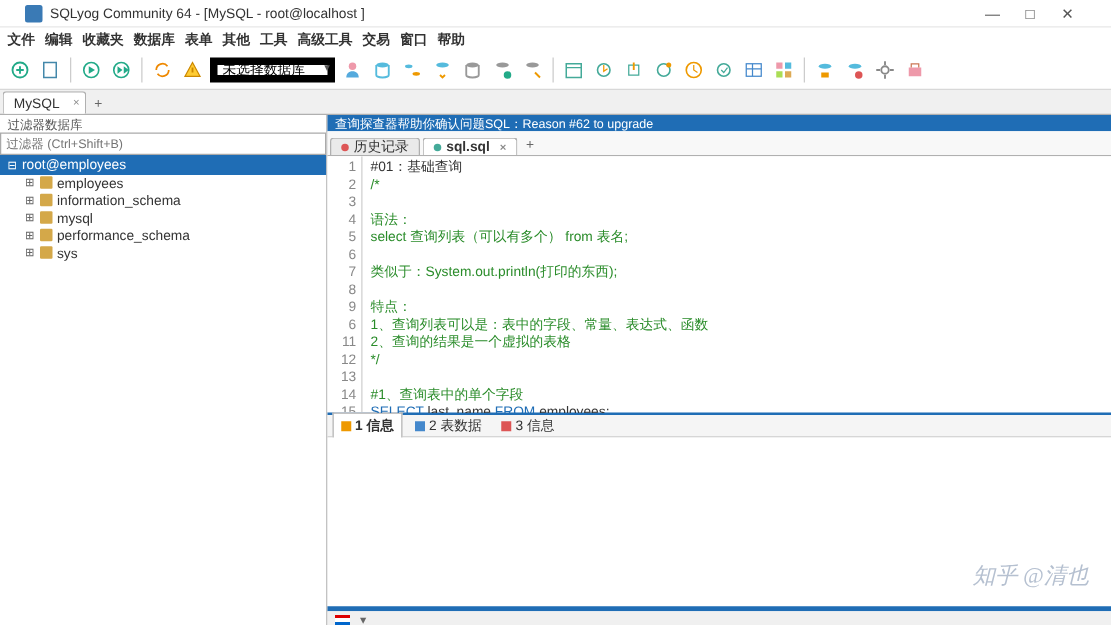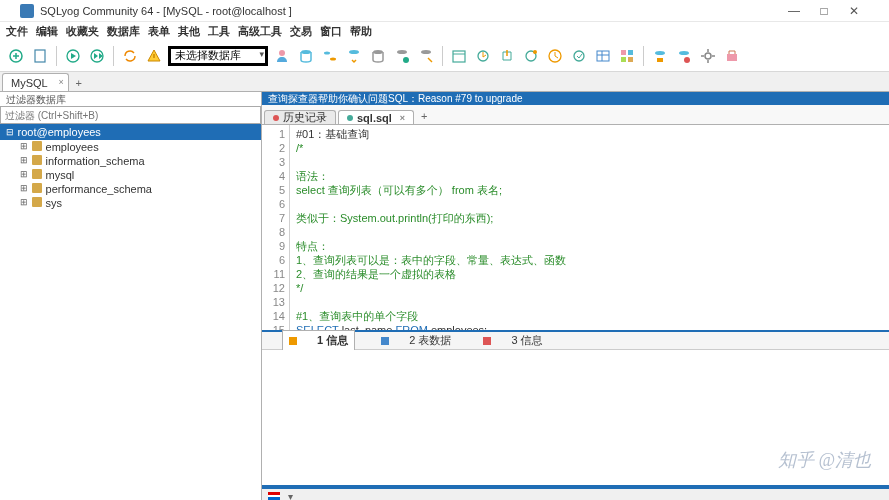--- a/index.html
+++ b/index.html
@@ -14,21 +14,21 @@
 
 
 .menubar { height: 18px; display: flex; align-items: center; padding: 0 6px; gap: 8px; font-size: 11px; color: #333; font-weight: bold; }
 .menubar span { cursor: default; }
 
 
 .toolbar { height: 32px; display: flex; align-items: center; padding: 2px 6px; gap: 4px; border-bottom: 1px solid #d8d8d8; }
 .tbtn { width: 20px; height: 20px; display: flex; align-items: center; justify-content: center; border-radius: 2px; }
 .tbtn svg { width: 16px; height: 16px; }
 .tsep { width: 1px; height: 20px; background: #ccc; margin: 0 2px; }
-.dbselect { width: 100px; height: 20px; border: 3px solid #000000; font-size: 11px; padding: 0 18px 0 4px; background: #fff; appearance: none; position: relative; }
+.dbselect { width: 100px; height: 20px; border: 6px solid #000000; font-size: 11px; padding: 0 18px 0 4px; background: #fff; appearance: none; position: relative; }
 .dbselect-wrap { position: relative; display: inline-block; }
 .dbselect-wrap::after { content: '▾'; position: absolute; right: 4px; top: 3px; font-size: 9px; color: #555; pointer-events: none; }
 
 
 .conn-tabs { height: 20px; display: flex; align-items: flex-end; background: #f0f0f0; border-bottom: 1px solid #b0b0b0; padding-left: 2px; }
 .conn-tab { height: 18px; padding: 0 20px 0 8px; background: #fff; border: 1px solid #b0b0b0; border-bottom: none; border-top-left-radius: 3px; border-top-right-radius: 3px; font-size: 11px; display: flex; align-items: center; position: relative; margin-right: 2px; }
 .conn-tab .x { position: absolute; right: 4px; top: 3px; font-size: 9px; color: #888; }
 .conn-add { width: 16px; height: 16px; display: flex; align-items: center; justify-content: center; color: #666; }
 
 
@@ -58,21 +58,21 @@
 .editor-wrap { display: flex; height: 205px; background: #fff; overflow: hidden; font-family: Consolas, monospace; font-size: 11px; line-height: 14px; }
 .gutter { width: 28px; background: #fff; border-right: 1px solid #d0d0d0; text-align: right; padding: 2px 4px 2px 0; color: #888; }
 .gutter div { height: 14px; }
 .code { flex: 1; padding: 2px 6px; white-space: pre; overflow: auto; }
 .code .line { height: 14px; }
 .cmt { color: #2a8c2a; }
 .kw { color: #1f6db5; font-weight: normal; }
 
 
 .result-tabs { height: 20px; border-top: 2px solid #1f6db5; display: flex; align-items: center; padding: 0 4px; gap: 4px; font-size: 11px; background: #f5f5f5; border-bottom: 1px solid #ccc; }
-.rtab { padding: 2px 6px; display: flex; align-items: center; gap: 20px; margin-left: 16px; }
+.rtab { padding: 2px 6px; display: flex; align-items: center; gap: 3px; }
 .rtab.active { background: #fff; border: 1px solid #b0b0b0; border-bottom-color: #fff; font-weight: bold; }
 .rtab .sq { width: 8px; height: 8px; }
 
 .result-area { flex: 1; background: #fff; }
 
 .hsplit { height: 4px; background: #1f6db5; }
 .bottom-strip { height: 14px; background: #f0f0f0; display: flex; align-items: center; padding: 0 6px; font-size: 10px; color: #666; gap: 8px; }
 .flag { width: 12px; height: 8px; background: linear-gradient(to bottom, #d00 33%, #fff 33% 66%, #06c 66%); }
 
 
@@ -301,21 +301,21 @@
           </div>
           <div class="tree-node">
             <span class="db-icon"></span>
             <span>sys</span>
           </div>
         </div>
     </div>
   </div>
 
   <div class="rightpanel">
-    <div class="banner">查询探查器帮助你确认问题SQL：Reason #79 to upgrade</div>
+    <div class="banner">查询探查器帮助你确认问题SQL：Reason #62 to upgrade</div>
     <div class="editor-tabs">
       <div class="etab">
         <span class="dot" style="background:#d55"></span>
         <span>历史记录</span>
       </div>
       <div class="etab active">
         <span class="dot" style="background:#4a9"></span>
         <span>sql.sql</span>
         <span class="x">×</span>
       </div>

